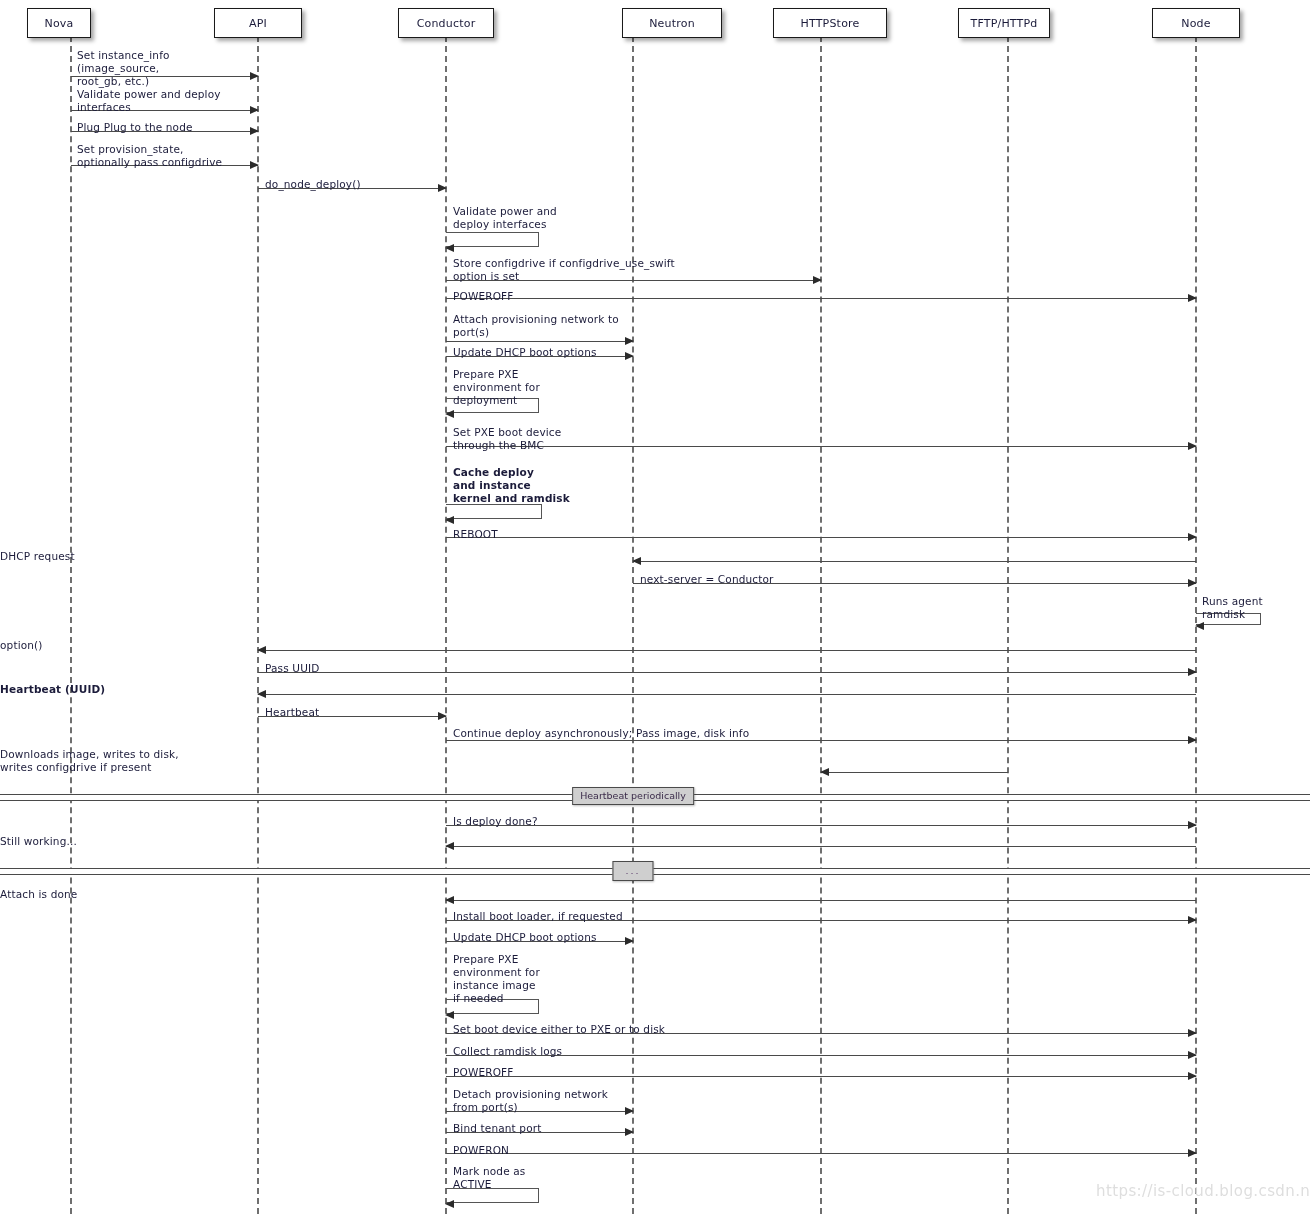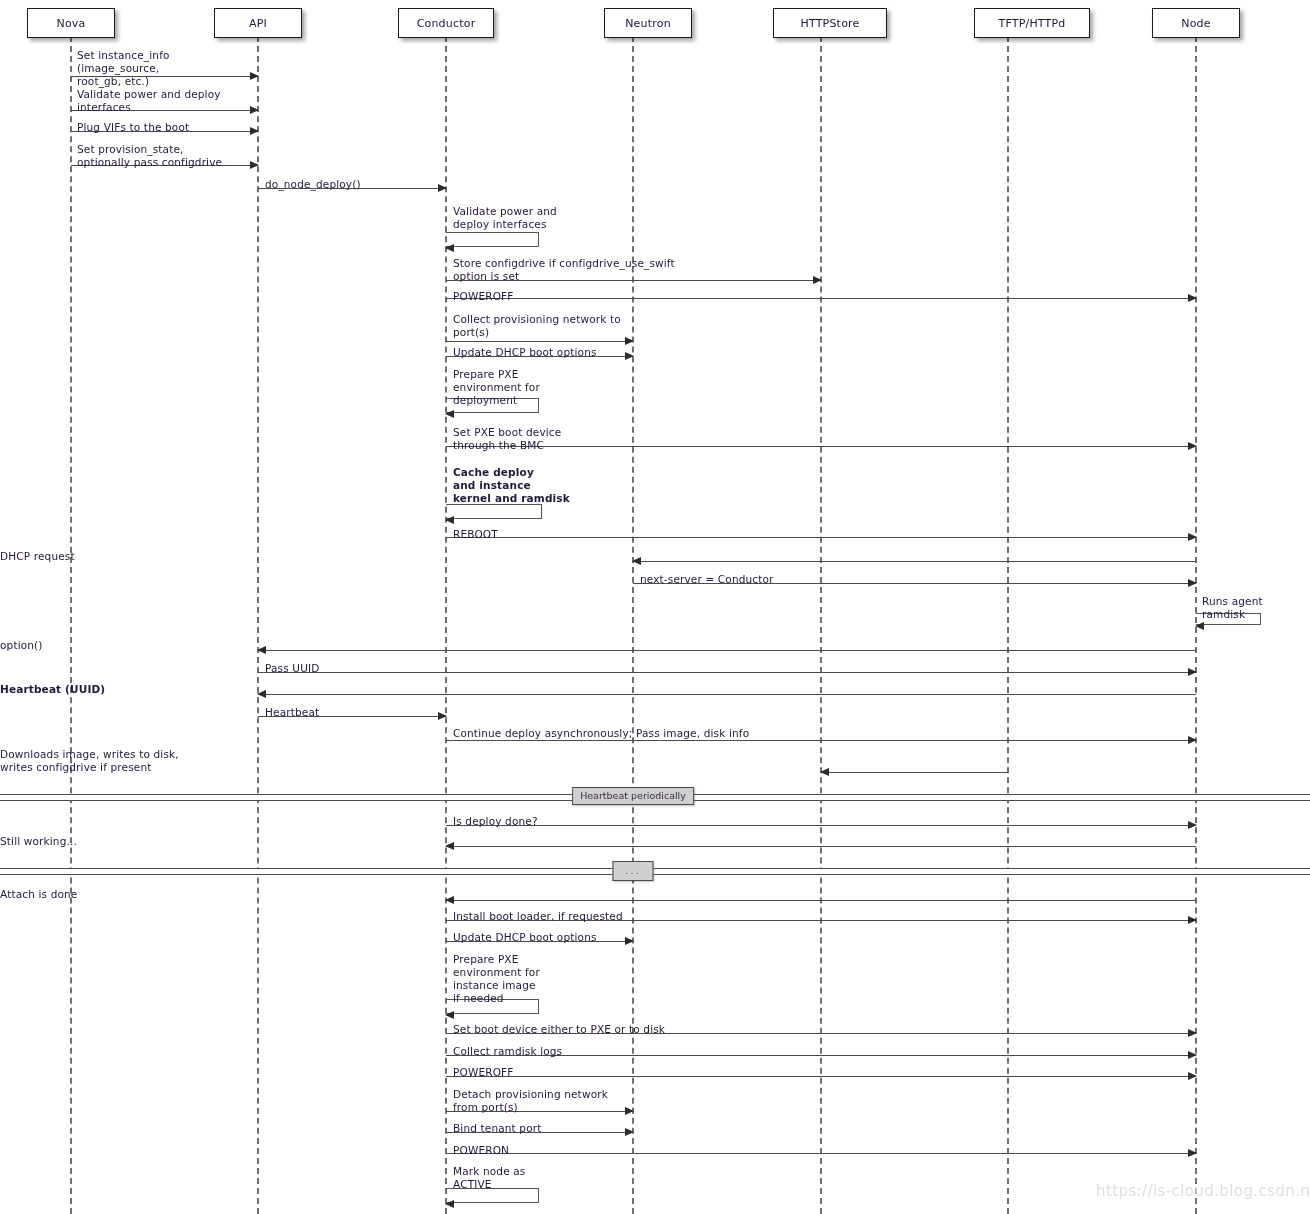--- a/index.html
+++ b/index.html
@@ -99,21 +99,21 @@
       <div class="msg r" style="left: 71px; top: 110px; width: 187px;">
         <div class="line" style="width: 187px;"></div>
         <div class="head"></div>
       </div>
       <div class="label" style="top: 88px; left: 77px;">Validate power and deploy
 interfaces</div>
       <div class="msg r" style="left: 71px; top: 131px; width: 187px;">
         <div class="line" style="width: 187px;"></div>
         <div class="head"></div>
       </div>
-      <div class="label" style="top: 121px; left: 77px;">Plug VIFs to the boot</div>
+      <div class="label" style="top: 121px; left: 77px;">Plug Plug to the node</div>
       <div class="msg r" style="left: 71px; top: 165px; width: 187px;">
         <div class="line" style="width: 187px;"></div>
         <div class="head"></div>
       </div>
       <div class="label" style="top: 143px; left: 77px;">Set provision_state,
 optionally pass configdrive</div>
       <div class="msg r" style="left: 258px; top: 188px; width: 188px;">
         <div class="line" style="width: 188px;"></div>
         <div class="head"></div>
       </div>
@@ -126,21 +126,21 @@
 option is set</div>
       <div class="msg r" style="left: 446px; top: 298px; width: 750px;">
         <div class="line" style="width: 750px;"></div>
         <div class="head"></div>
       </div>
       <div class="label" style="top: 290px; left: 453px;">POWEROFF</div>
       <div class="msg r" style="left: 446px; top: 341px; width: 187px;">
         <div class="line" style="width: 187px;"></div>
         <div class="head"></div>
       </div>
-      <div class="label" style="top: 313px; left: 453px;">Collect provisioning network to
+      <div class="label" style="top: 313px; left: 453px;">Attach provisioning network to
 port(s)</div>
       <div class="msg r" style="left: 446px; top: 356px; width: 187px;">
         <div class="line" style="width: 187px;"></div>
         <div class="head"></div>
       </div>
       <div class="label" style="top: 346px; left: 453px;">Update DHCP boot options</div>
       <div class="msg r" style="left: 446px; top: 446px; width: 750px;">
         <div class="line" style="width: 750px;"></div>
         <div class="head"></div>
       </div>
@@ -295,36 +295,36 @@
       <div class="divider" style="top: 794px;">
         <div class="bar"></div>
         <div class="chip" style="left: 633px;">Heartbeat periodically</div>
       </div>
       <div class="divider" style="top: 868px;">
         <div class="bar"></div>
         <div class="chip dots" style="left: 633px;">...</div>
       </div>
     </div>
   <div id="layer-actors">
-      <div class="actor" style="left: 27px; top: 8px; width: 88px;">
+      <div class="actor" style="left: 27px; top: 8px; width: 64px;">
         <span>Nova</span>
       </div>
       <div class="actor" style="left: 214px; top: 8px; width: 88px;">
         <span>API</span>
       </div>
       <div class="actor" style="left: 398px; top: 8px; width: 96px;">
         <span>Conductor</span>
       </div>
-      <div class="actor" style="left: 604px; top: 8px; width: 88px;">
+      <div class="actor" style="left: 622px; top: 8px; width: 100px;">
         <span>Neutron</span>
       </div>
       <div class="actor" style="left: 773px; top: 8px; width: 114px;">
         <span>HTTPStore</span>
       </div>
-      <div class="actor" style="left: 958px; top: 8px; width: 116px; margin-left: 16px;">
+      <div class="actor" style="left: 958px; top: 8px; width: 92px;">
         <span>TFTP/HTTPd</span>
       </div>
       <div class="actor" style="left: 1152px; top: 8px; width: 88px;">
         <span>Node</span>
       </div>
     </div>
   <div class="watermark" style="left:1096px;top:1182px;">https://is-cloud.blog.csdn.net</div>
 </div>
 
 </body></html>

